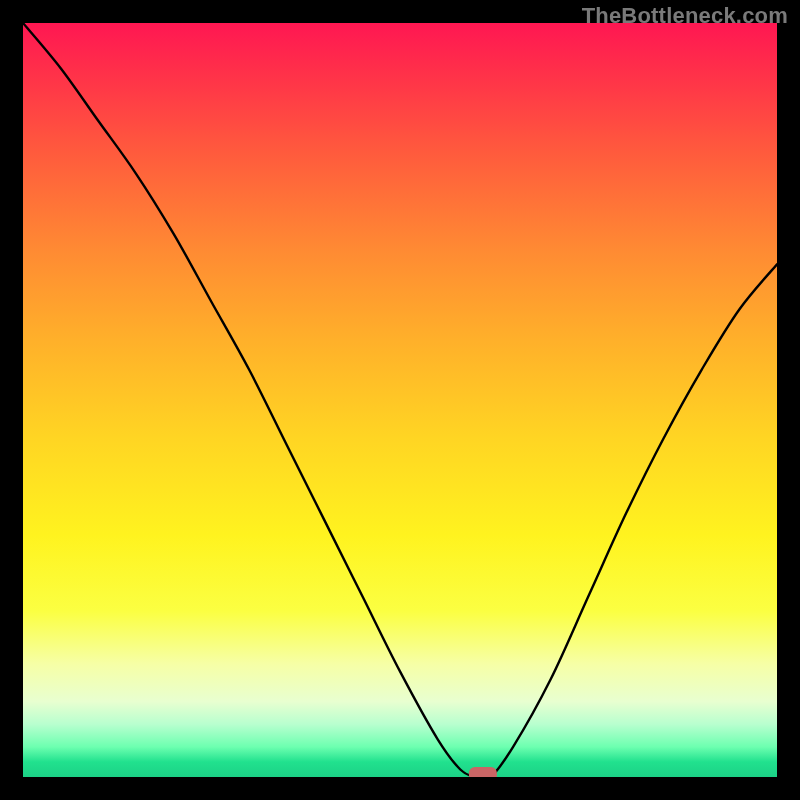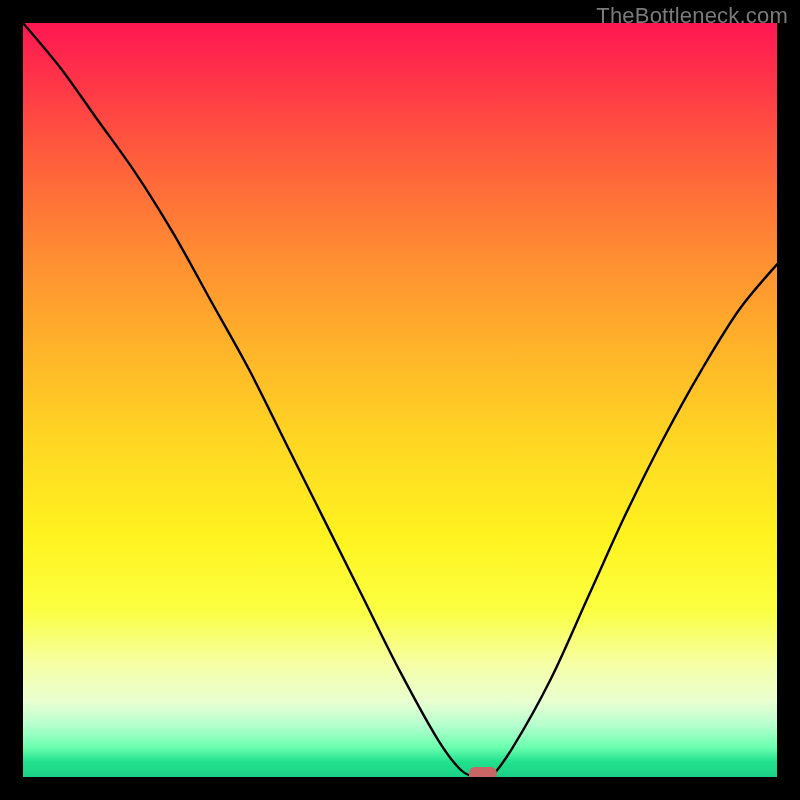--- a/index.html
+++ b/index.html
@@ -54,21 +54,21 @@
   .marker {
     fill: #c96565;
     stroke: none;
   }
   .attribution {
     position: absolute;
     top: 3px;
     right: 12px;
     font-family: Arial, Helvetica, sans-serif;
     font-size: 22px;
-    font-weight: 400;
+    font-weight: 700;
     color: #7a7a7a;
     letter-spacing: 0.2px;
   }
 </style>
 </head>
 <body>
 
 <div class="frame">
 
   <div class="plot-area">

